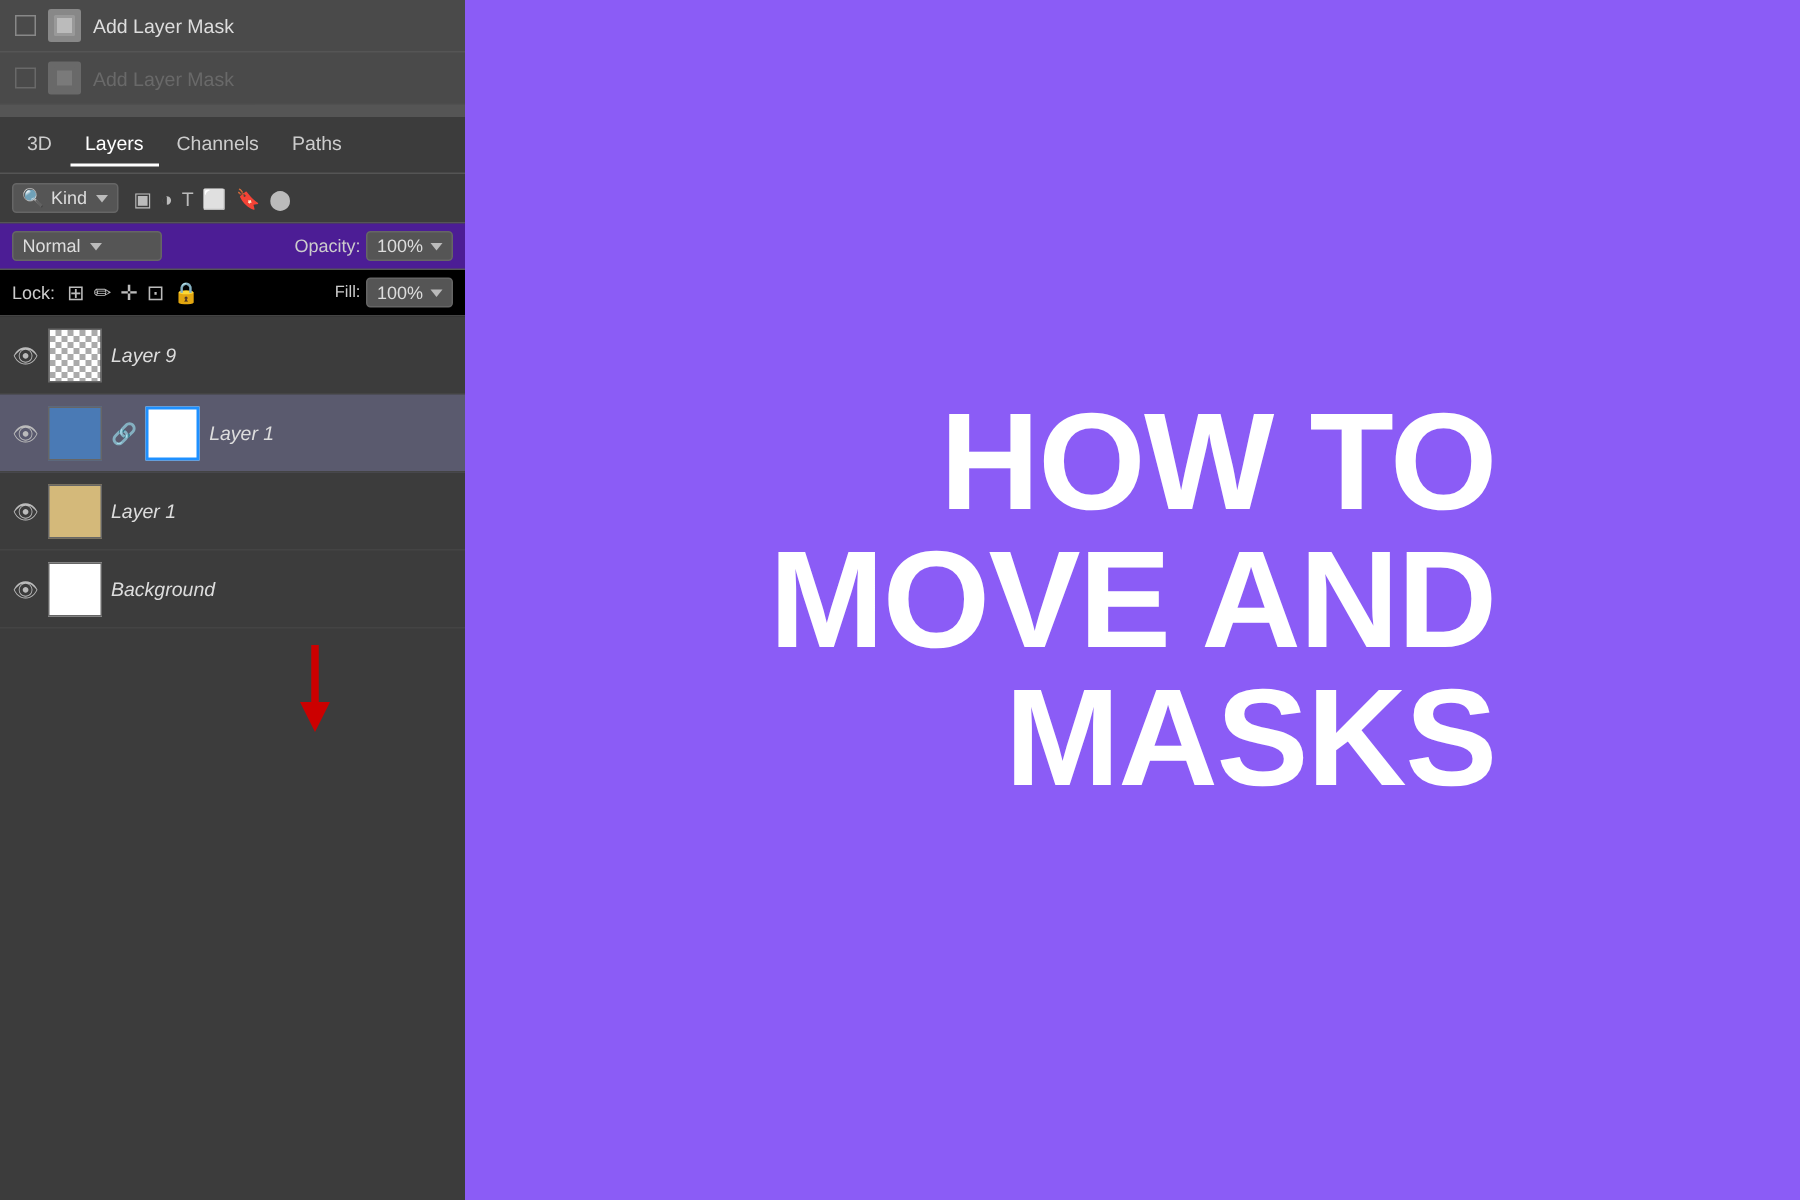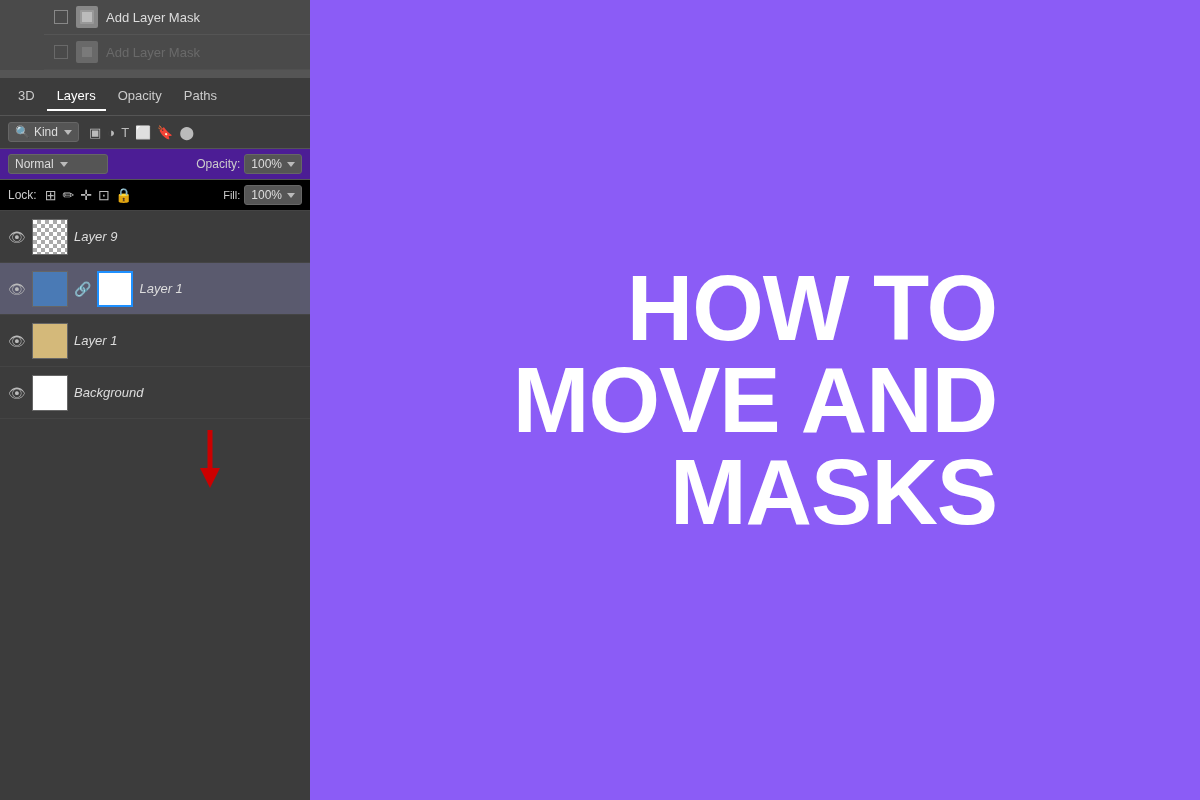--- a/index.html
+++ b/index.html
@@ -27,21 +27,20 @@
       background: #4a4a4a;
       padding: 0;
     }
 
     .menu-item {
       display: flex;
       align-items: center;
       padding: 6px 10px;
       gap: 8px;
       border-bottom: 1px solid #555;
-      margin-left: 44px;
     }
 
     .menu-item-disabled {
       opacity: 0.5;
     }
 
     .menu-checkbox {
       width: 14px;
       height: 14px;
       border: 1px solid #888;
@@ -384,21 +383,21 @@
       </div>
       <span class="menu-label">Add Layer Mask</span>
     </div>
   </div>
 
   <div class="separator"></div>
 
   <div class="tabs-row">
     <div class="tab">3D</div>
     <div class="tab active">Layers</div>
-    <div class="tab">Opacity</div>
+    <div class="tab">Channels</div>
     <div class="tab">Paths</div>
   </div>
 
   <div class="filter-row">
     <div class="kind-dropdown">
       <span>🔍</span>
       <span>Kind</span>
       <span class="chevron-down"></span>
     </div>
     <div class="filter-icons">

